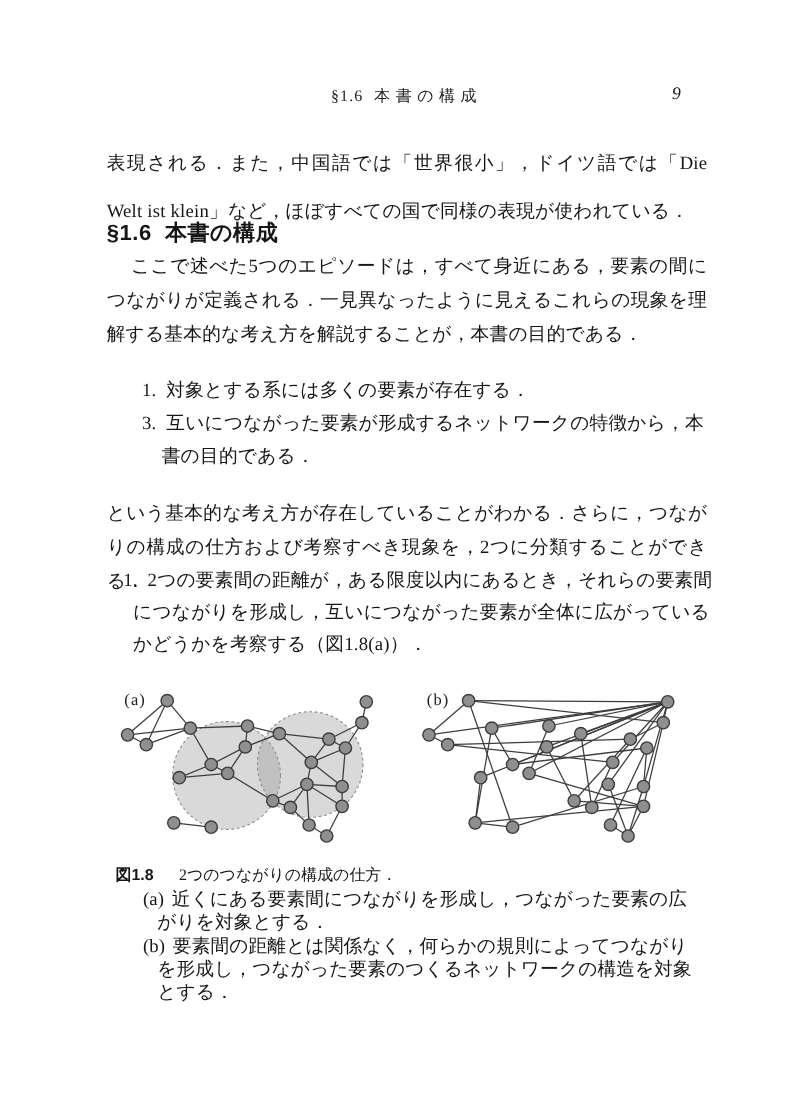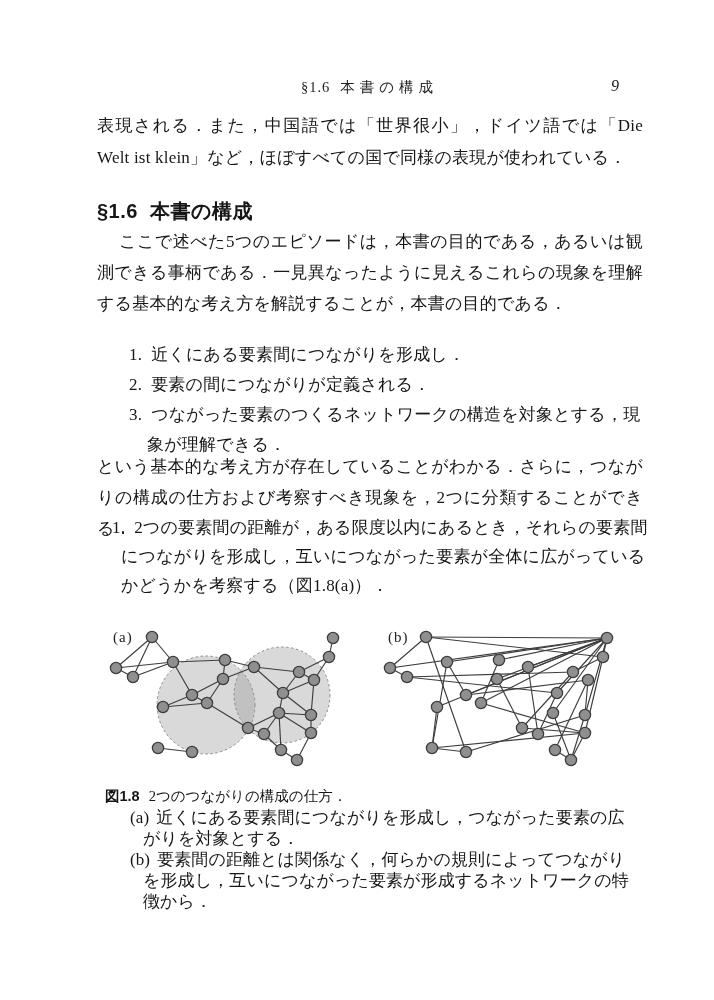--- a/index.html
+++ b/index.html
@@ -11,41 +11,41 @@
   }
   .abs { position:absolute; }
   
   .running-head { top:78px; left:97px; width:545px; height:22px; font-size:14.5px; }
   .rh-title { position:absolute; left:0; right:0; text-align:center; letter-spacing:1px; color:#1d1d1d; }
   .rh-sec { letter-spacing:1px; margin-right:10px; }
   .rh-words { letter-spacing:5px; }
   .rh-page { position:absolute; right:23px; top:-1px; font-style:italic; font-size:16px; }
   
   .bodytxt { left:97px; width:546px; font-size:17px; line-height:31px; letter-spacing:0.2px; text-align:justify; }
-  .p1 { top:110px; line-height:32px; }
+  .p1 { top:127px; line-height:43px; }
   .p2 { top:226px; text-indent:22px; }
   .p3 { top:309px; text-indent:19px; }
   .p4 { top:451px; }
   .section-heading {
     top:198px; left:97px; font-size:20px; font-weight:bold;
     font-family:"Liberation Sans","DejaVu Sans",sans-serif; letter-spacing:0.5px;
   }
   .sec-no { margin-right:12px; }
   
   .list1 { top:340px; left:147px; width:500px; font-size:17px; line-height:30px; letter-spacing:0.2px; }
   .list1 .li { text-indent:-18px; }
   .list2 { top:513px; left:121px; width:527px; font-size:17px; line-height:29px; letter-spacing:0.2px; }
   .list2 .li { text-indent:-9px; }
   .li-num { margin-right:9px; }
   
   .panel-label { font-size:15px; color:#222; letter-spacing:1px; }
   .figure-svg { position:absolute; }
   
   .caption-line1 { top:786px; left:105px; font-size:14.5px; line-height:21px; }
-  .cap-label { font-weight:bold; font-family:"Liberation Sans","DejaVu Sans",sans-serif; margin-right:9px; }
+  .cap-label { font-weight:bold; font-family:"Liberation Sans","DejaVu Sans",sans-serif; margin-right:23px; }
   .caption-items { top:807px; left:143px; width:492px; font-size:17px; line-height:21px; letter-spacing:0.1px; }
   .caption-items .ci { text-indent:-13px; }
   .ci-num { margin-right:7px; }
 </style>
 </head>
 <body>
 
 <div class="page">
 
   <div class="abs running-head">
@@ -54,27 +54,26 @@
     </div>
     <div class="rh-page">9</div>
   </div>
 
   <div class="abs bodytxt p1">表現される．また，中国語では「世界很小」，ドイツ語では「Die Welt ist klein」など，ほぼすべての国で同様の表現が使われている．</div>
 
   <div class="abs section-heading">
     <span class="sec-no">§1.6</span><span>本書の構成</span>
   </div>
 
-  <div class="abs bodytxt p2">ここで述べた5つのエピソードは，本書の目的である，あるいは観測できる事柄である．一見異なったように見えるこれらの現象を理解する基本的な考え方を解説することが，本書の目的である．</div>
+  <div class="abs bodytxt p2">ここで述べた5つのエピソードは，すべて身近にある，要素の間につながりが定義される．一見異なったように見えるこれらの現象を理解する基本的な考え方を解説することが，本書の目的である．</div>
 
 
   <div class="abs list1">
-    <div class="li"><span class="li-num">1.</span><span>近くにある要素間につながりを形成し．</span></div>
-    <div class="li"><span class="li-num">2.</span><span>要素の間につながりが定義される．</span></div>
-    <div class="li"><span class="li-num">3.</span><span>つながった要素のつくるネットワークの構造を対象とする，現象が理解できる．</span></div>
+    <div class="li"><span class="li-num">1.</span><span>対象とする系には多くの要素が存在する．</span></div>
+    <div class="li"><span class="li-num">3.</span><span>互いにつながった要素が形成するネットワークの特徴から，本書の目的である．</span></div>
   </div>
 
   <div class="abs bodytxt p4">という基本的な考え方が存在していることがわかる．さらに，つながりの構成の仕方および考察すべき現象を，2つに分類することができる．</div>
 
   <div class="abs list2">
     <div class="li"><span class="li-num">1.</span><span>2つの要素間の距離が，ある限度以内にあるとき，それらの要素間につながりを形成し，互いにつながった要素が全体に広がっているかどうかを考察する（図1.8(a)）．</span></div>
   </div>
 
   <div class="abs panel-label" style="left:113px; top:629px;">(a)</div>
   <svg id="panel-a" class="figure-svg" style="left:95px; top:615px;" width="270" height="170" viewBox="0 0 270 170">
@@ -212,16 +211,16 @@
       <circle cx="216" cy="118" r="5.6" fill="#8f8f8f" stroke="#3d3d3d" stroke-width="1.3"></circle>
       <circle cx="186" cy="135" r="5.6" fill="#8f8f8f" stroke="#3d3d3d" stroke-width="1.3"></circle>
       <circle cx="202" cy="145" r="5.6" fill="#8f8f8f" stroke="#3d3d3d" stroke-width="1.3"></circle>
     </svg>
 
   <div class="abs caption-line1">
     <span class="cap-label">図1.8</span><span>2つのつながりの構成の仕方．</span>
   </div>
   <div class="abs caption-items">
     <div class="ci"><span class="ci-num">(a)</span><span>近くにある要素間につながりを形成し，つながった要素の広がりを対象とする．</span></div>
-    <div class="ci"><span class="ci-num">(b)</span><span>要素間の距離とは関係なく，何らかの規則によってつながりを形成し，互いにつながった要素が形成するネットワークの特徴から．</span></div>
+    <div class="ci"><span class="ci-num">(b)</span><span>要素間の距離とは関係なく，何らかの規則によってつながりを形成し，つながった要素のつくるネットワークの構造を対象とする．</span></div>
   </div>
 
 </div>
 
 </body></html>

